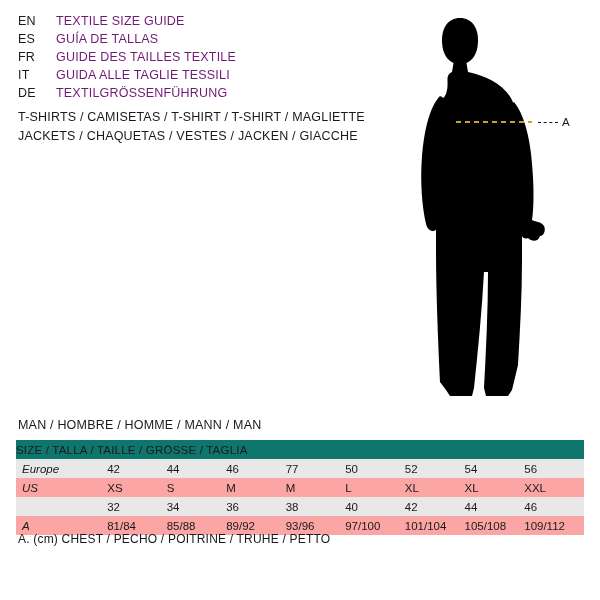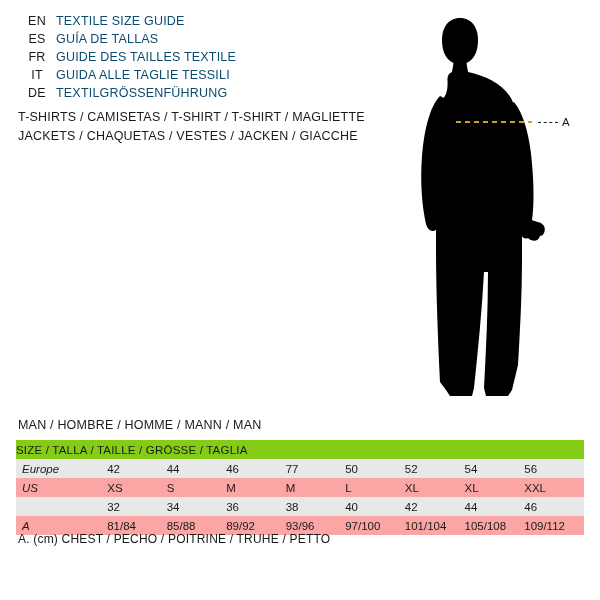--- a/index.html
+++ b/index.html
@@ -32,24 +32,23 @@
     display: flex;
     align-items: baseline;
     height: 18px;
     font-size: 12.5px;
     letter-spacing: 0.2px;
   }
   .lang-code {
     width: 38px;
     flex: 0 0 38px;
     color: #1a1a1a;
-    text-align: center;
   }
   .lang-text {
-    color: #0c4a6e;
+    color: #701a75;
     white-space: nowrap;
   }
 
   
   .garments {
     position: absolute;
     left: 18px;
     top: 108px;
     width: 420px;
   }
@@ -106,21 +105,21 @@
     font-size: 11.5px;
   }
   table.size-table td, table.size-table th {
     padding: 0;
     height: 19px;
     text-align: left;
     font-weight: normal;
     vertical-align: middle;
   }
   .row-head td {
-    background: #84cc16;
+    background: #0f766e;
     color: #1a1a1a;
     padding-left: 6px;
     letter-spacing: 0.2px;
   }
   .row-light td {
     background: #e8e8e8;
   }
   .row-mid td {
     background: #fca5a5;
   }

